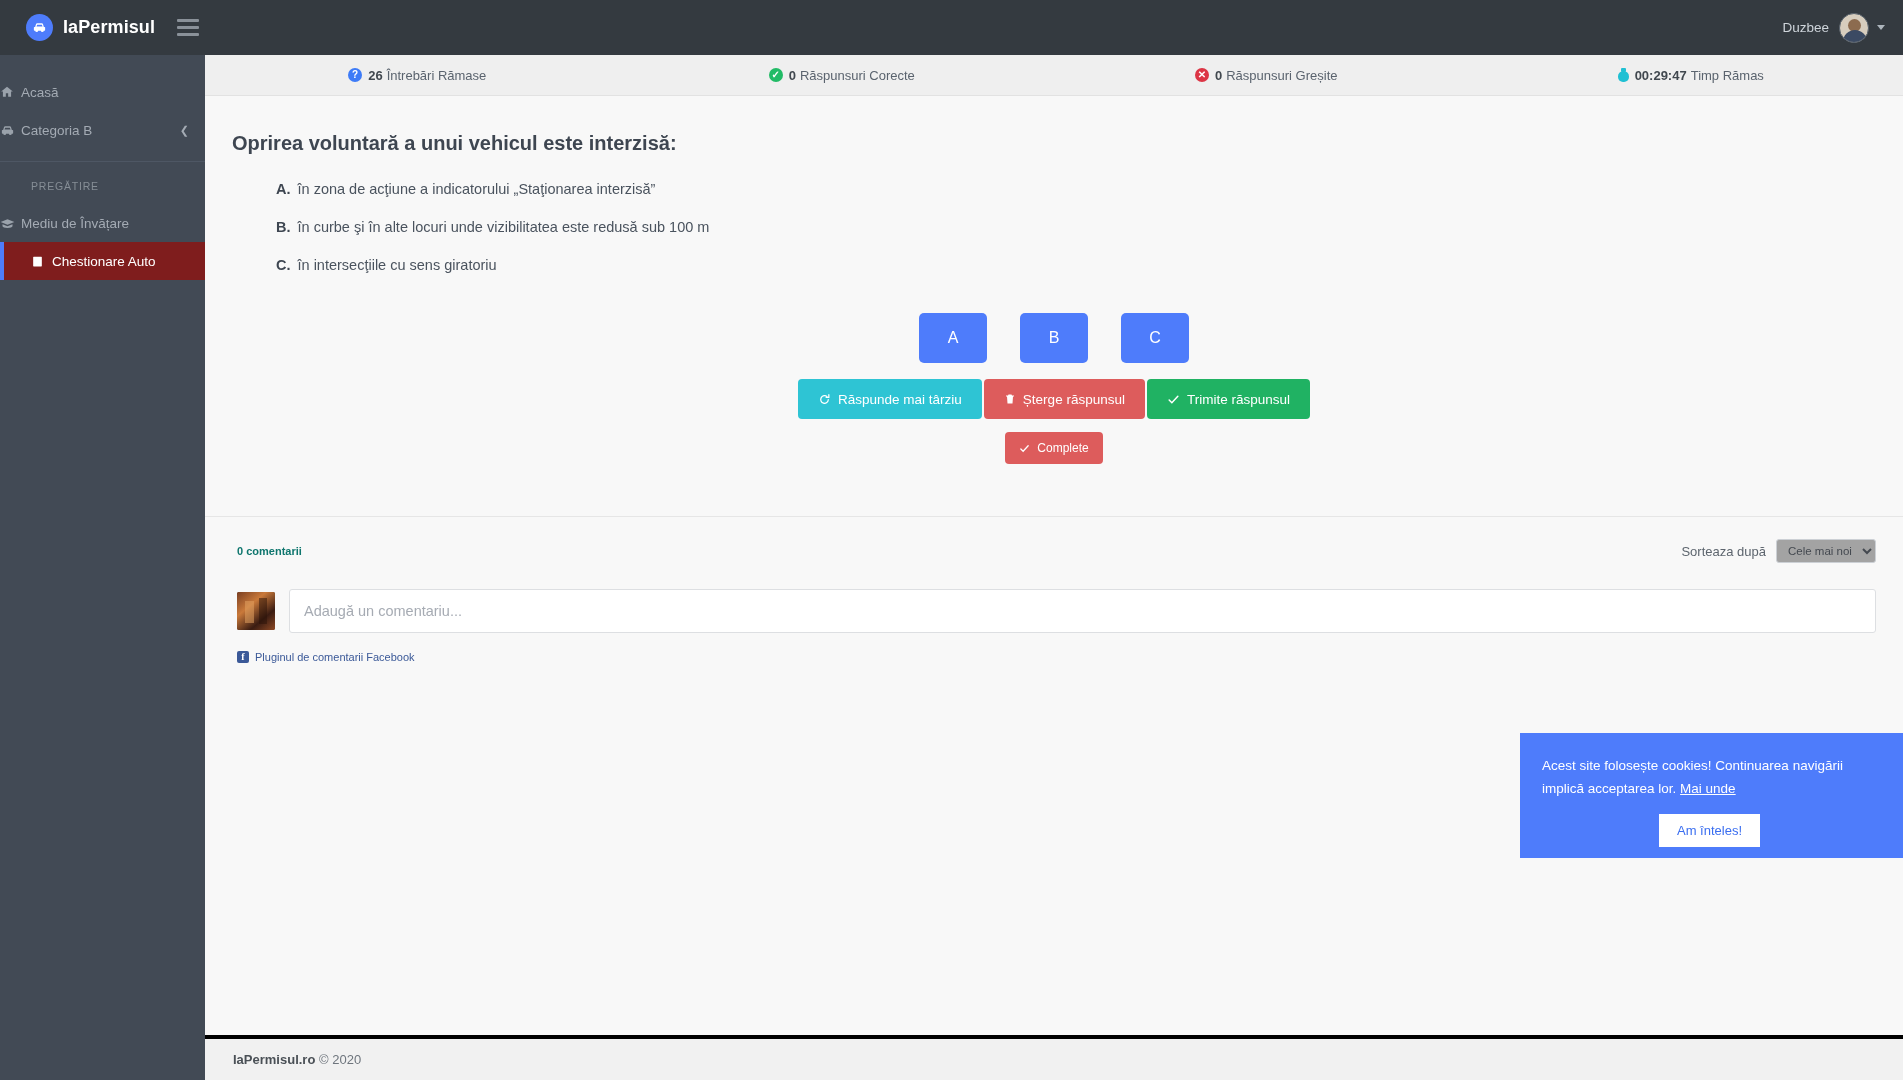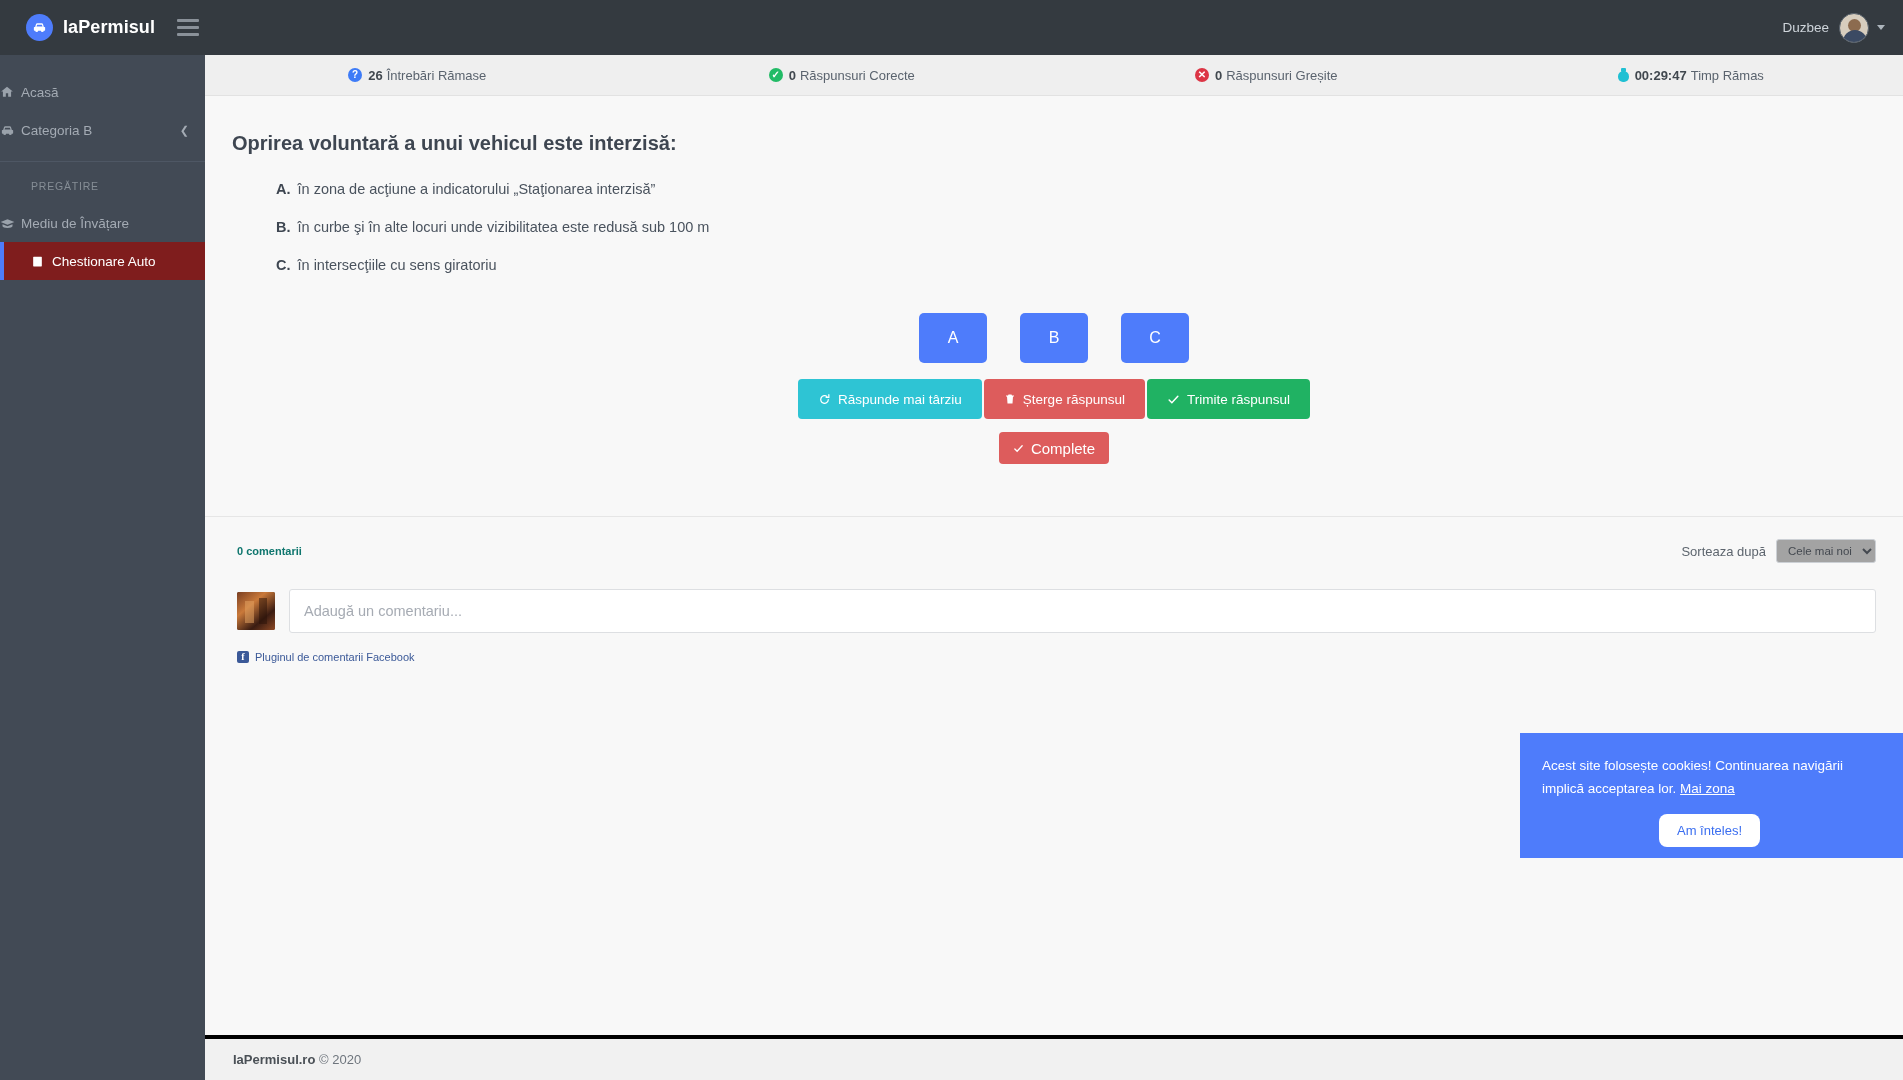--- a/index.html
+++ b/index.html
@@ -150,21 +150,21 @@
   }
   .act-btn {
     height: 40px; border: none; border-radius: 4px; color: #ffffff;
     font-size: 13.5px; font-family: "Liberation Sans", sans-serif;
     padding: 0 20px; cursor: pointer; display: flex; align-items: center;
     gap: 7px; white-space: nowrap;
   }
   .act-btn.later { background: #2ec4d4; }
   .act-btn.clear { background: #dd5c5c; }
   .act-btn.send  { background: #20b263; }
-  .act-btn.complete { background: #dd5c5c; font-size: 15px; height: 32px; padding: 0 14px; }
+  .act-btn.complete { background: #dd5c5c; font-size: 12px; height: 32px; padding: 0 14px; }
   #complete-row { display: flex; justify-content: center; margin-top: 13px; }
   .btn-ico { font-size: 12px; display: inline-flex; }
 
   
   #comments-sep {
     height: 1px; background: #e6e6e6; margin-top: 52px;
   }
   #comments {
     padding: 22px 27px 0 32px;
   }
@@ -219,21 +219,21 @@
 
   
   #cookie {
     position: absolute; right: 0; bottom: 222px; width: 383px; height: 125px;
     background: #4e7cfb; color: #ffffff; padding: 22px 26px 0 22px;
   }
   #cookie-text { font-size: 13.5px; line-height: 1.68; }
   #cookie-more { color: #ffffff; text-decoration: underline; cursor: pointer; }
   #cookie-btn {
     display: block; margin: 14px auto 0 auto; background: #ffffff;
-    color: #3a6ef0; border: none; border-radius: 8px; font-size: 13px;
+    color: #3a6ef0; border: none; border-radius: 0; font-size: 13px;
     padding: 9px 18px; cursor: pointer; font-family: "Liberation Sans", sans-serif;
   }
 </style>
 </head>
 <body>
 
 <div id="topbar">
   <div id="brand-zone">
     <span id="logo-circle">
       <svg width="15" height="15" viewBox="0 0 24 24" fill="#ffffff">
@@ -418,21 +418,21 @@
         <span id="fb-plugin-text">Pluginul de comentarii Facebook</span>
       </div>
     </div>
 
   </div>
 </div>
 
 <div id="cookie">
   <div id="cookie-text">
     <span>Acest site folosește cookies! Continuarea navigării implică acceptarea lor.</span>
-    <span id="cookie-more">Mai zona</span>
+    <span id="cookie-more">Mai unde</span>
   </div>
   <button id="cookie-btn">Am înteles!</button>
 </div>
 
 <div id="footer">
   <b>IaPermisul.ro</b>
   <span>&nbsp;</span>
   <span>© 2020</span>
 </div>
 

